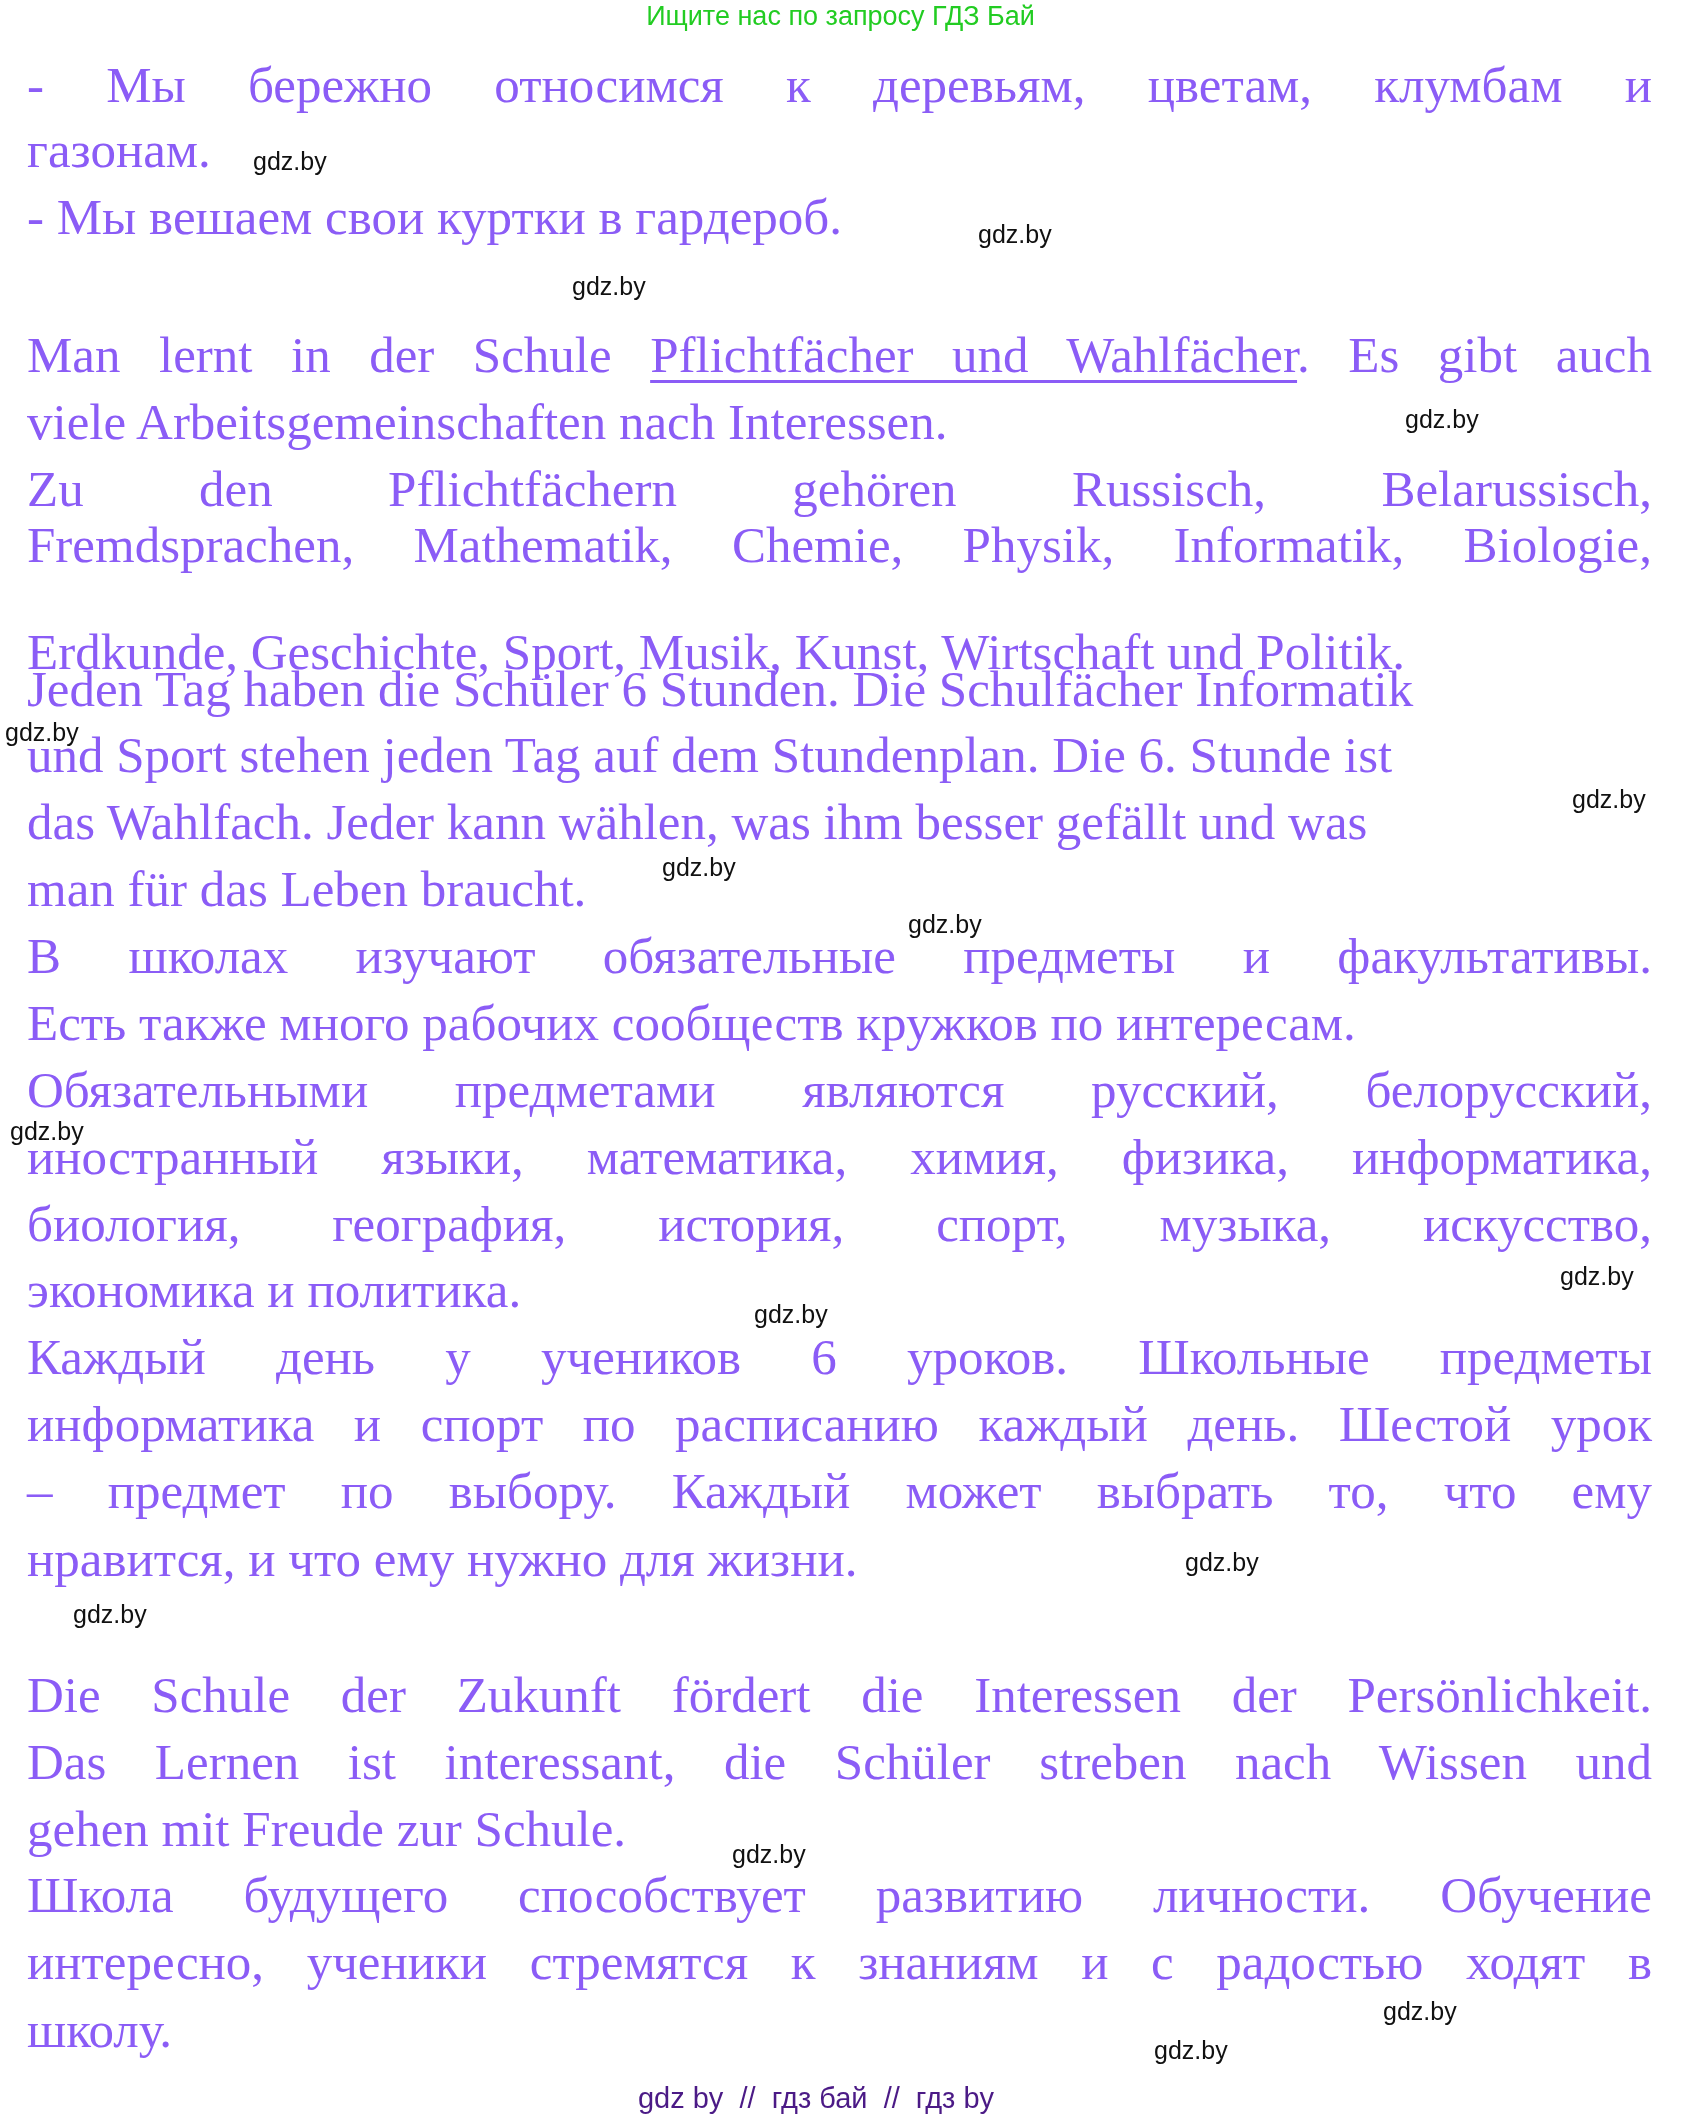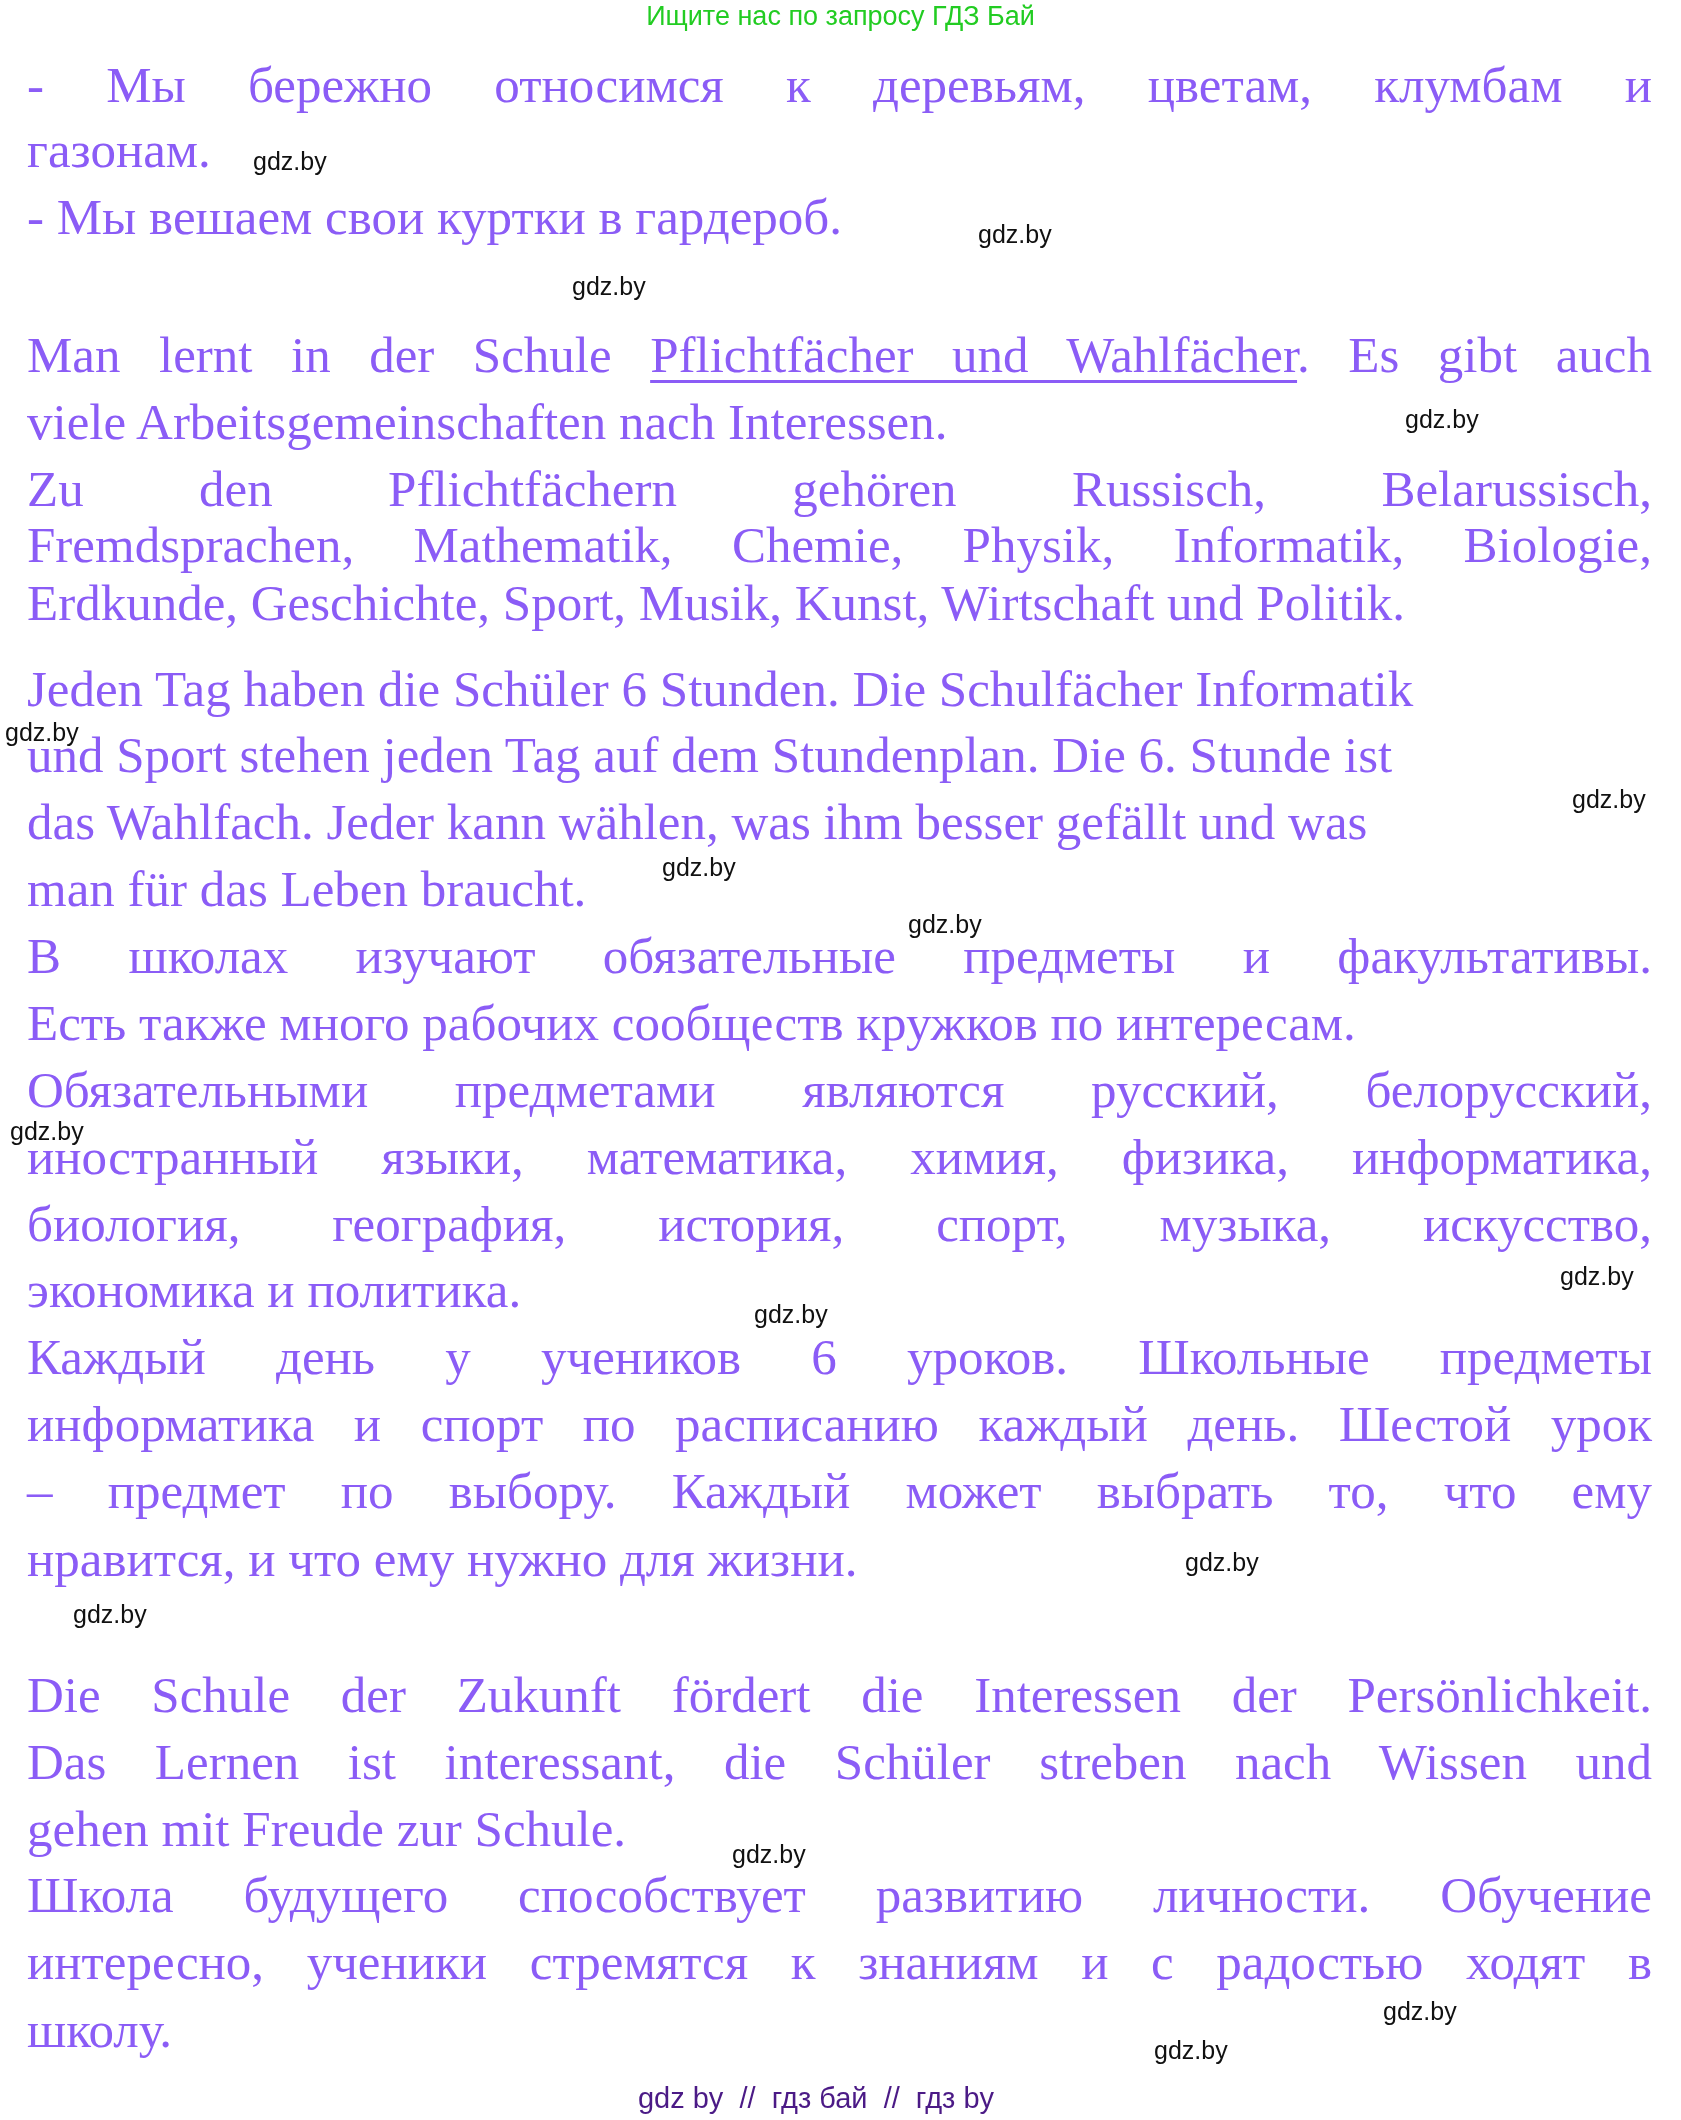--- a/index.html
+++ b/index.html
@@ -32,21 +32,21 @@
 <div class="header">Ищите нас по запросу ГДЗ Бай</div>
 
 <div class="line j" style="top:52px">- Мы бережно относимся к деревьям, цветам, клумбам и</div>
 <div class="line" style="top:117px">газонам.</div>
 <div class="line" style="top:184px">- Мы вешаем свои куртки в гардероб.</div>
 
 <div class="line j" style="top:322px"><span>Man lernt in der Schule </span><span class="u">Pflichtfächer und Wahlfächer</span><span>. Es gibt auch</span></div>
 <div class="line" style="top:389px">viele Arbeitsgemeinschaften nach Interessen.</div>
 <div class="line j" style="top:456px">Zu den Pflichtfächern gehören Russisch, Belarussisch,</div>
 <div class="line j" style="top:512px">Fremdsprachen, Mathematik, Chemie, Physik, Informatik, Biologie,</div>
-<div class="line" style="top:570px">Erdkunde, Geschichte, Sport, Musik, Kunst, Wirtschaft und Politik.</div>
+<div class="line" style="top:619px">Erdkunde, Geschichte, Sport, Musik, Kunst, Wirtschaft und Politik.</div>
 <div class="line" style="top:656px">Jeden Tag haben die Schüler 6 Stunden. Die Schulfächer Informatik</div>
 <div class="line" style="top:722px">und Sport stehen jeden Tag auf dem Stundenplan. Die 6. Stunde ist</div>
 <div class="line" style="top:789px">das Wahlfach. Jeder kann wählen, was ihm besser gefällt und was</div>
 <div class="line" style="top:856px">man für das Leben braucht.</div>
 
 <div class="line j" style="top:923px">В школах изучают обязательные предметы и факультативы.</div>
 <div class="line" style="top:990px">Есть также много рабочих сообществ кружков по интересам.</div>
 <div class="line j" style="top:1057px">Обязательными предметами являются русский, белорусский,</div>
 <div class="line j" style="top:1124px">иностранный языки, математика, химия, физика, информатика,</div>
 <div class="line j" style="top:1191px">биология, география, история, спорт, музыка, искусство,</div>

